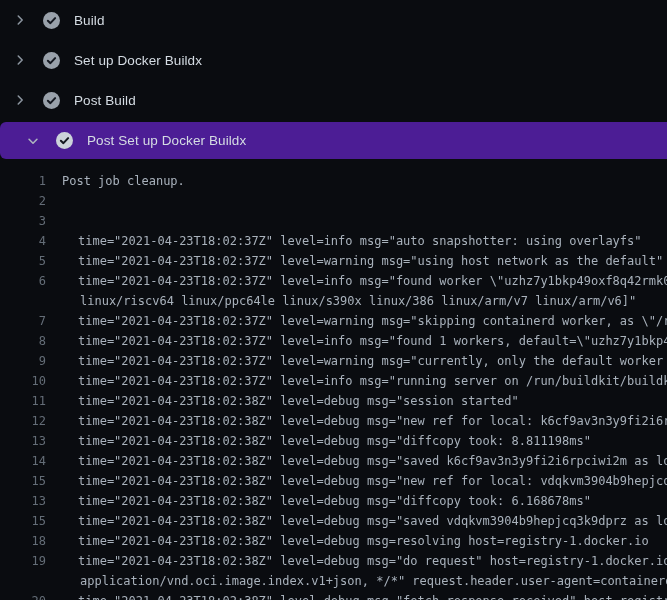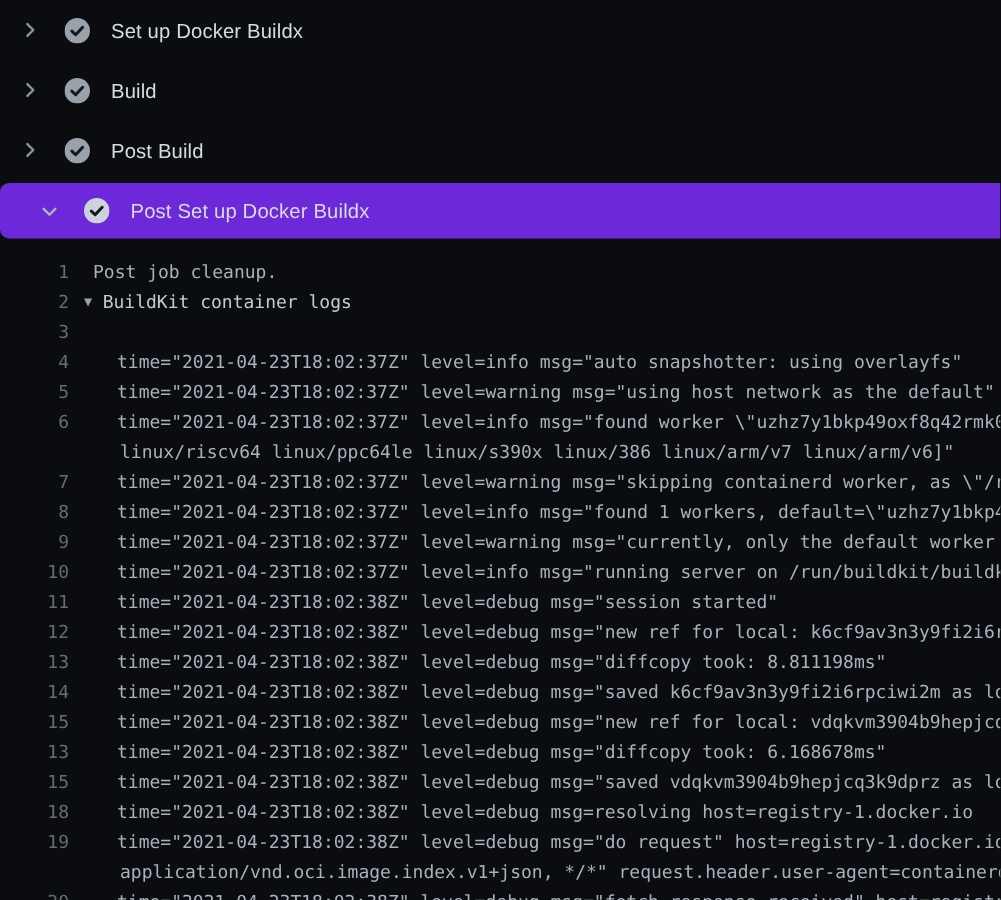--- a/index.html
+++ b/index.html
@@ -11,21 +11,21 @@
   }
   .log-viewer{width:667px;height:600px;position:relative;}
 
   
   .steps{padding-top:0;}
   .step-row{
     display:flex;align-items:center;height:40px;cursor:pointer;
     padding-left:12px;box-sizing:border-box;
   }
   .step-row.expanded{
-    background:#6d28d9;border-radius:6px 0 0 6px;height:37px;
+    background:#4c1d95;border-radius:6px 0 0 6px;height:37px;
     margin-top:2px;
     padding-left:25px;
   }
   .chev{width:16px;height:16px;flex:0 0 16px;display:flex;align-items:center;justify-content:center;color:#8b949e;}
   .chev svg{display:block;}
   .check{
     width:17px;height:17px;flex:0 0 17px;margin-left:15px;
     display:flex;align-items:center;justify-content:center;
   }
   .step-label{
@@ -61,35 +61,35 @@
           <svg width="14" height="14" viewBox="0 0 16 16" fill="none">
             <path d="M6 3.5 L10.5 8 L6 12.5" stroke="#8b949e" stroke-width="1.8" stroke-linecap="round" stroke-linejoin="round"></path>
           </svg>
         </span>
         <span class="check">
           <svg width="17" height="17" viewBox="0 0 16 16">
             <circle cx="8" cy="8" r="8" fill="#99a1aa"></circle>
             <path d="M4.6 8.2 L7 10.5 L11.4 5.8" stroke="#141820" stroke-width="1.9" fill="none" stroke-linecap="round" stroke-linejoin="round"></path>
           </svg>
         </span>
-        <span class="step-label">Set up Docker Buildx</span>
+        <span class="step-label">Build</span>
       </div>
       <div class="step-row">
         <span class="chev">
           <svg width="14" height="14" viewBox="0 0 16 16" fill="none">
             <path d="M6 3.5 L10.5 8 L6 12.5" stroke="#8b949e" stroke-width="1.8" stroke-linecap="round" stroke-linejoin="round"></path>
           </svg>
         </span>
         <span class="check">
           <svg width="17" height="17" viewBox="0 0 16 16">
             <circle cx="8" cy="8" r="8" fill="#99a1aa"></circle>
             <path d="M4.6 8.2 L7 10.5 L11.4 5.8" stroke="#141820" stroke-width="1.9" fill="none" stroke-linecap="round" stroke-linejoin="round"></path>
           </svg>
         </span>
-        <span class="step-label">Build</span>
+        <span class="step-label">Set up Docker Buildx</span>
       </div>
       <div class="step-row">
         <span class="chev">
           <svg width="14" height="14" viewBox="0 0 16 16" fill="none">
             <path d="M6 3.5 L10.5 8 L6 12.5" stroke="#8b949e" stroke-width="1.8" stroke-linecap="round" stroke-linejoin="round"></path>
           </svg>
         </span>
         <span class="check">
           <svg width="17" height="17" viewBox="0 0 16 16">
             <circle cx="8" cy="8" r="8" fill="#99a1aa"></circle>
@@ -108,21 +108,21 @@
           <svg width="17" height="17" viewBox="0 0 16 16">
             <circle cx="8" cy="8" r="8" fill="#ccd3da"></circle>
             <path d="M4.6 8.2 L7 10.5 L11.4 5.8" stroke="#141820" stroke-width="1.9" fill="none" stroke-linecap="round" stroke-linejoin="round"></path>
           </svg>
         </span>
         <span class="step-label">Post Set up Docker Buildx</span>
       </div>
     </div>
   <div class="log-body" id="logbody">
       <div class="log-line base"><span class="log-num">1</span><span class="log-text">Post job cleanup.</span></div>
-      <div class="log-line group"><span class="log-num">2</span><span class="log-text"><span class="group-caret">▼</span><span>BuildKit container logs</span></span></div>
+      <div class="log-line group"><span class="log-num">2</span></div>
       <div class="log-line command"><span class="log-num">3</span></div>
       <div class="log-line indent"><span class="log-num">4</span><span class="log-text">time="2021-04-23T18:02:37Z" level=info msg="auto snapshotter: using overlayfs"</span></div>
       <div class="log-line indent"><span class="log-num">5</span><span class="log-text">time="2021-04-23T18:02:37Z" level=warning msg="using host network as the default"</span></div>
       <div class="log-line indent"><span class="log-num">6</span><span class="log-text">time="2021-04-23T18:02:37Z" level=info msg="found worker \"uzhz7y1bkp49oxf8q42rmk0xjd\", labels=map[org.mobyproject.buildkit.worker.executor:oci org.mobyproject.buildkit.worker.hostname:fv-az41-675 org.mobyproject.buildkit.worker.snapshotter:overlayfs], platforms=[</span></div>
       <div class="log-line cont"><span class="log-num"></span><span class="log-text">linux/riscv64 linux/ppc64le linux/s390x linux/386 linux/arm/v7 linux/arm/v6]"</span></div>
       <div class="log-line indent"><span class="log-num">7</span><span class="log-text">time="2021-04-23T18:02:37Z" level=warning msg="skipping containerd worker, as \"/run</span></div>
       <div class="log-line indent"><span class="log-num">8</span><span class="log-text">time="2021-04-23T18:02:37Z" level=info msg="found 1 workers, default=\"uzhz7y1bkp49ox</span></div>
       <div class="log-line indent"><span class="log-num">9</span><span class="log-text">time="2021-04-23T18:02:37Z" level=warning msg="currently, only the default worker can</span></div>
       <div class="log-line indent"><span class="log-num">10</span><span class="log-text">time="2021-04-23T18:02:37Z" level=info msg="running server on /run/buildkit/buildkitd</span></div>
       <div class="log-line indent"><span class="log-num">11</span><span class="log-text">time="2021-04-23T18:02:38Z" level=debug msg="session started"</span></div>

